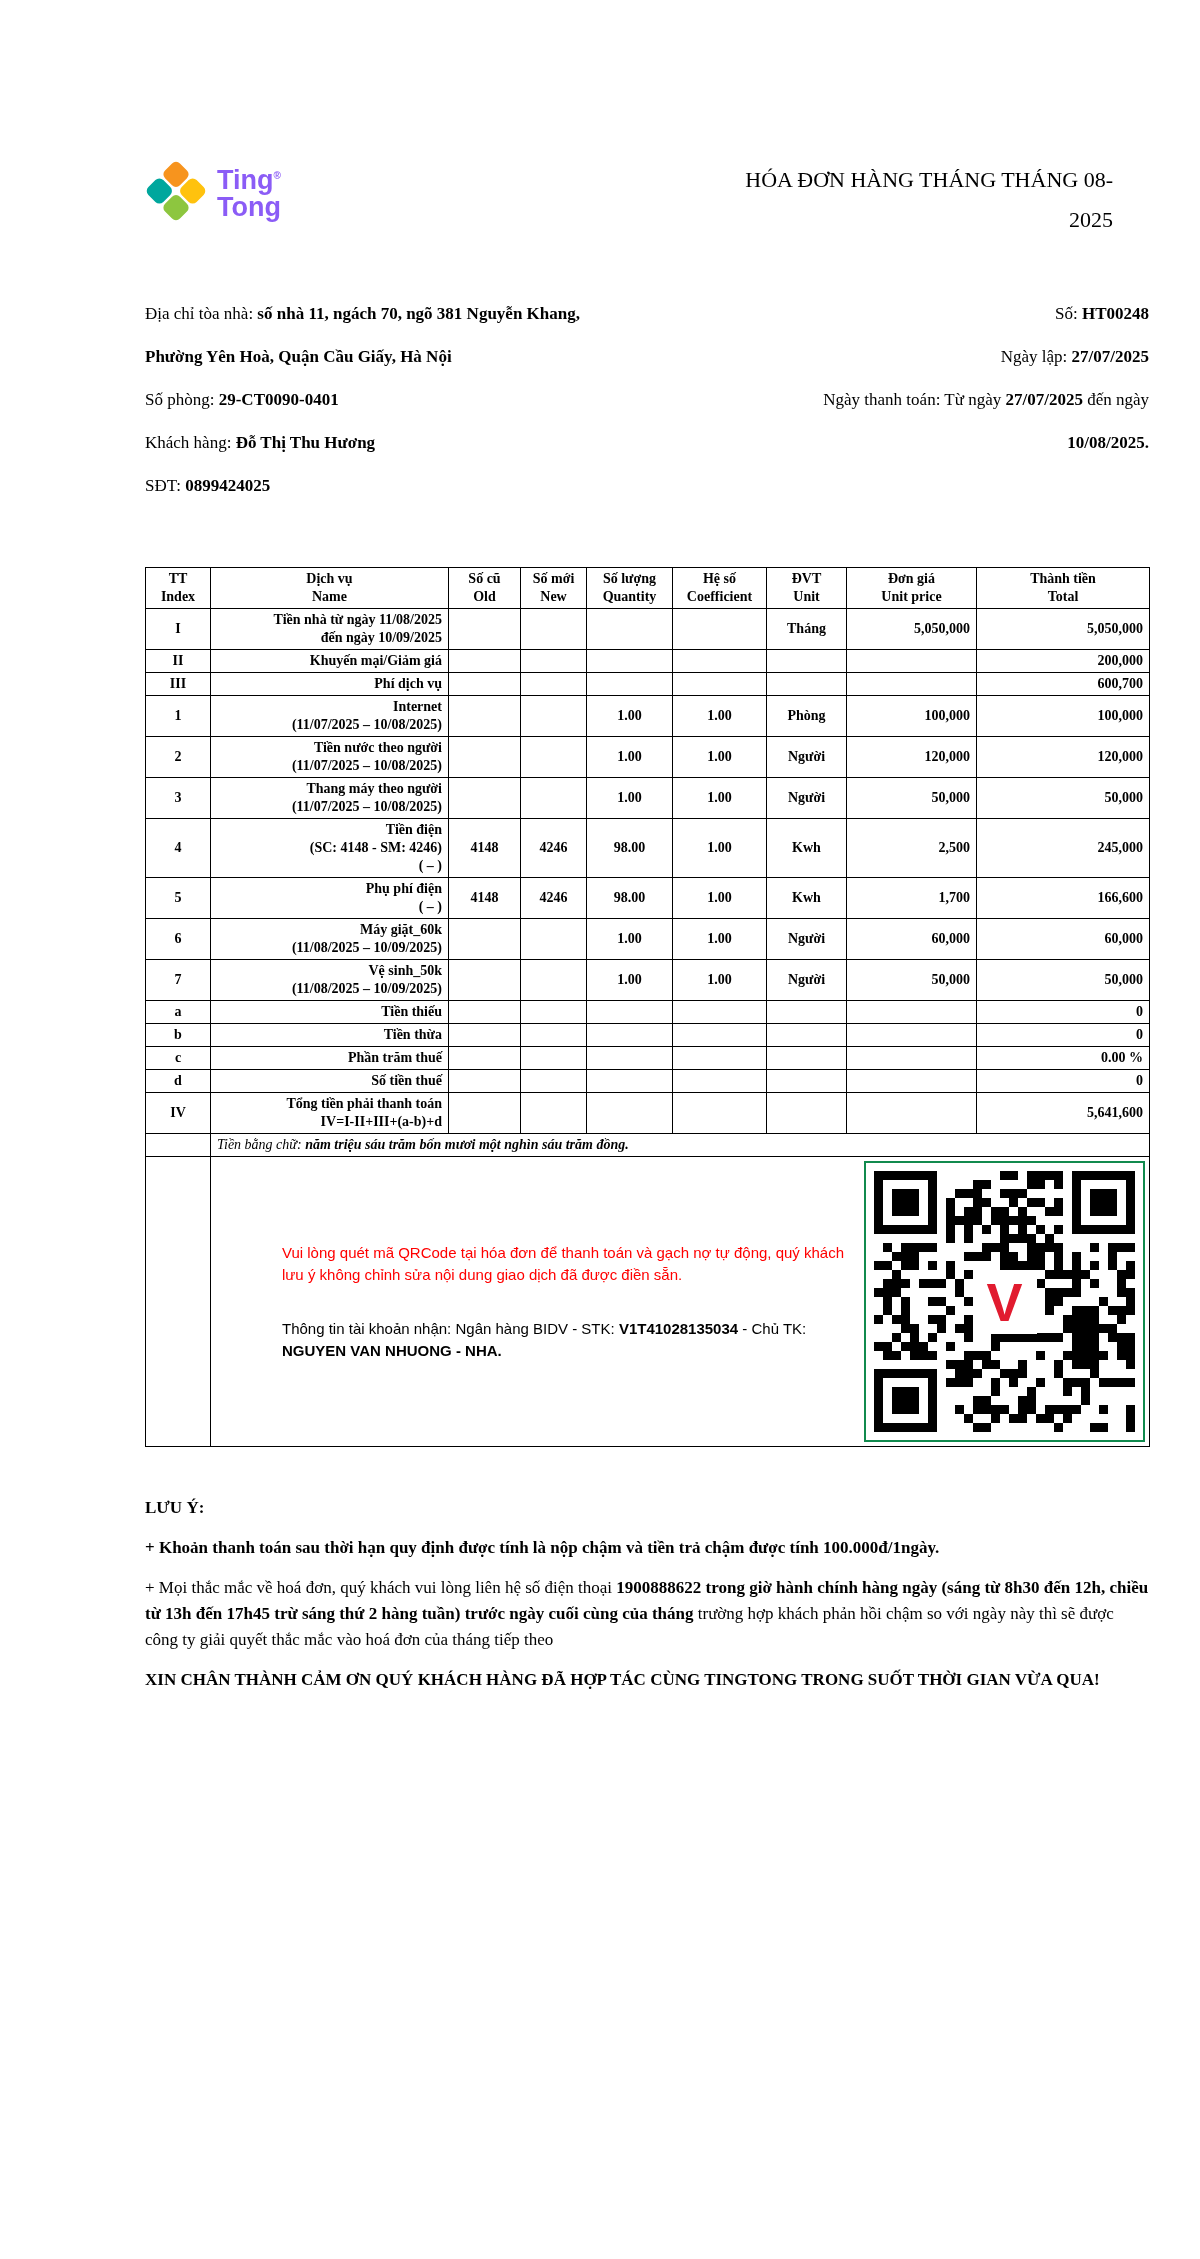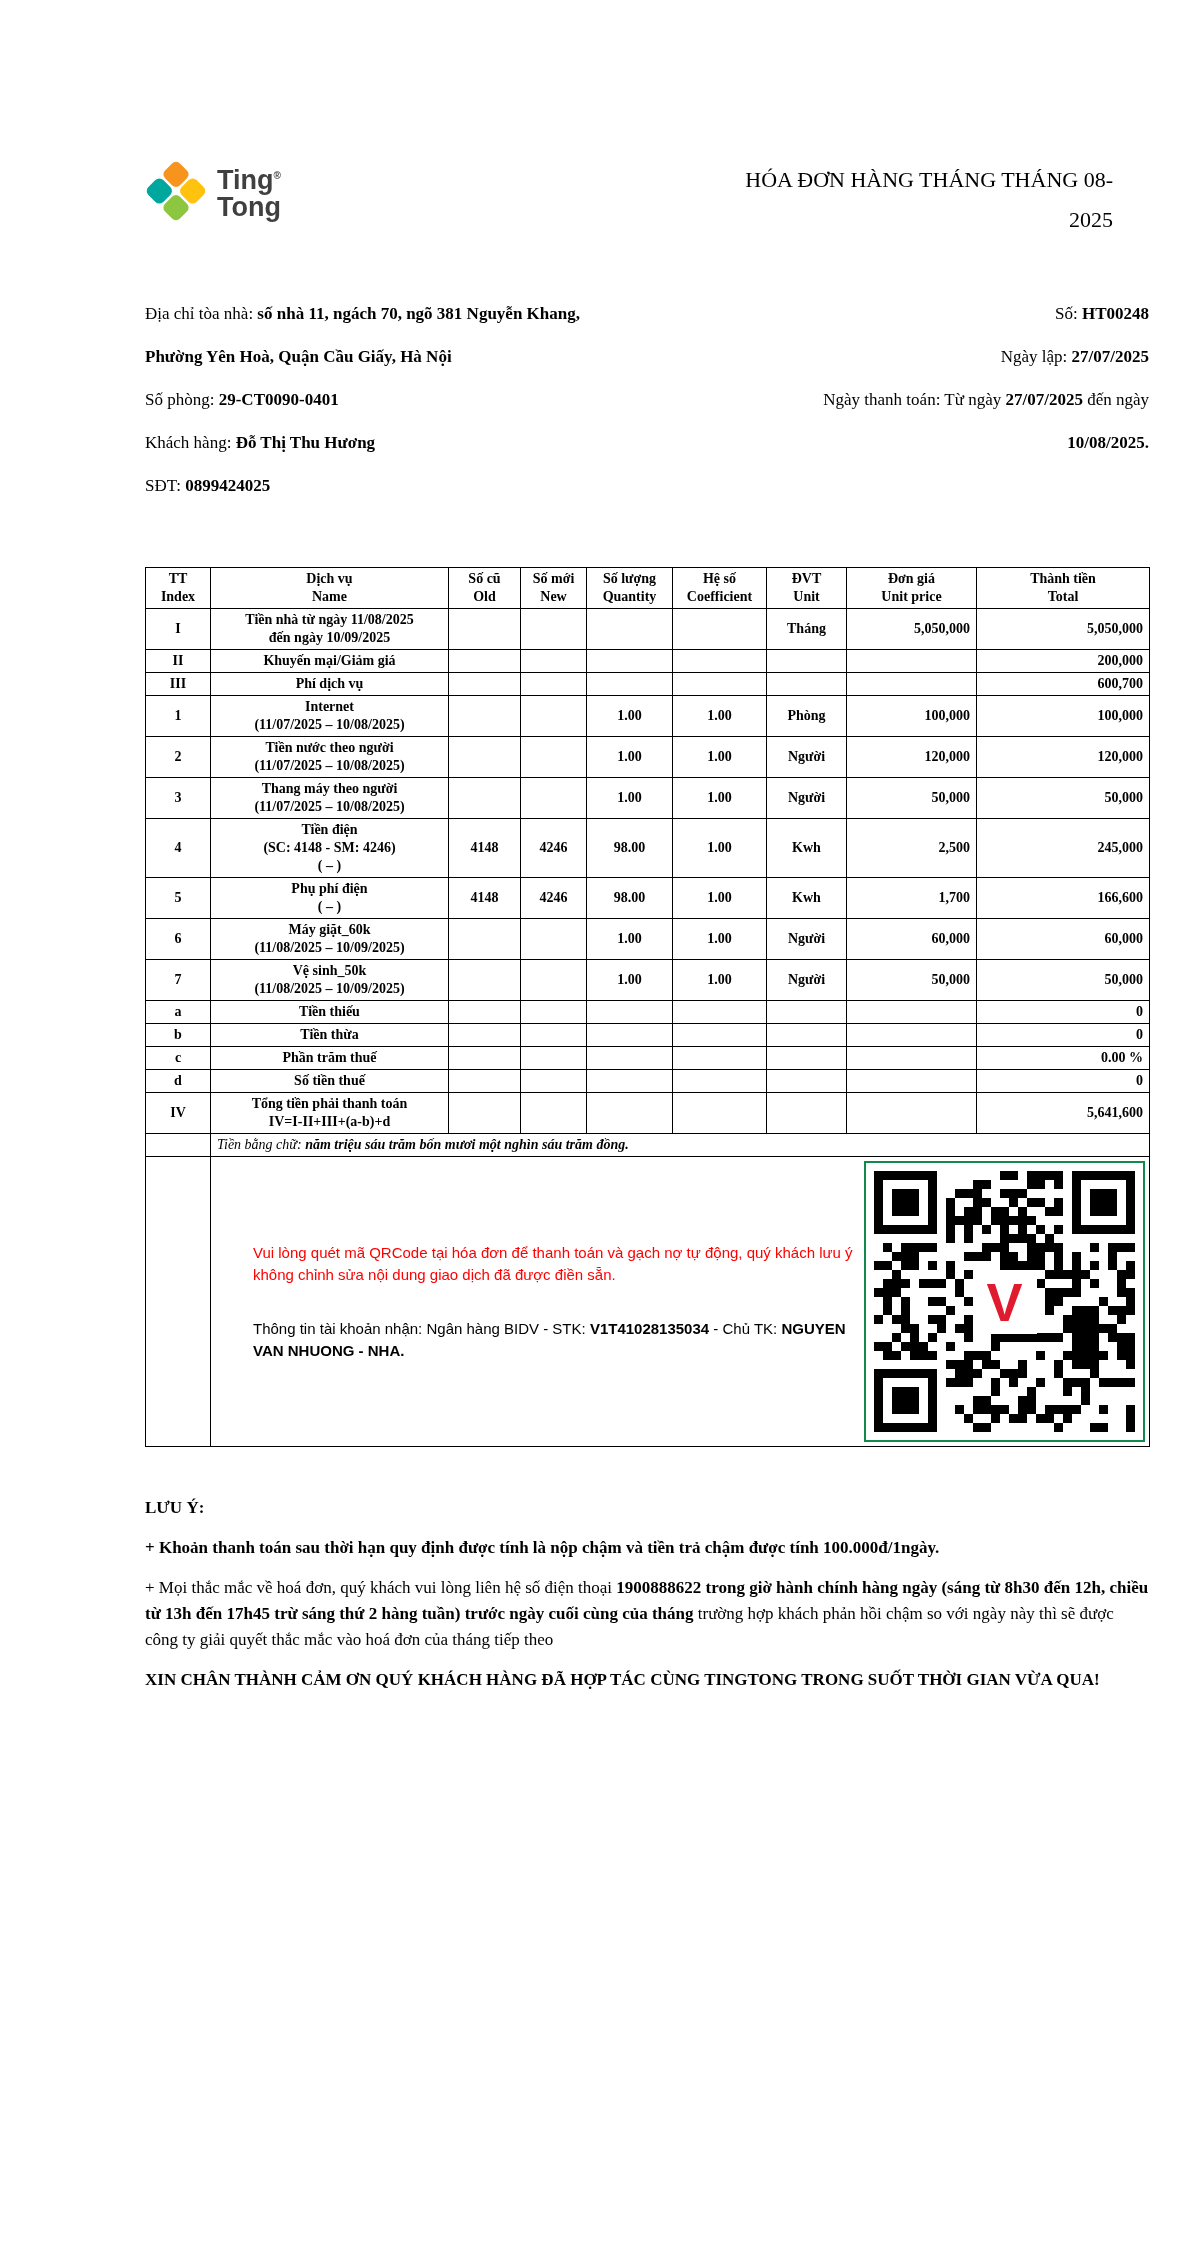--- a/index.html
+++ b/index.html
@@ -4,45 +4,45 @@
 <style>
   * { margin:0; padding:0; box-sizing:border-box; }
   html,body { background:#ffffff; }
   body { font-family:"Liberation Serif", serif; color:#000; }
   .doc { width:1200px; height:2259px; background:#fff; overflow:hidden; }
   .content { padding:160px 51px 0 145px; }
 
   
   .header { display:flex; justify-content:space-between; align-items:flex-start; }
   .logo { display:flex; align-items:center; gap:10px; }
-  .logo-text { font-family:"Liberation Sans", sans-serif; font-weight:bold; font-size:27px; line-height:27px; color:#404040; }
+  .logo-text { font-family:"Liberation Sans", sans-serif; font-weight:bold; font-size:27px; line-height:27px; color:#8b5cf6; }
   .logo-text .reg { font-size:10px; vertical-align:super; }
   .title { width:410px; margin-right:36px; font-size:22px; font-weight:normal; text-align:right; line-height:40px; }
 
   
   .info { display:flex; justify-content:space-between; margin-top:52px; }
   .info p { line-height:43px; font-size:17px; }
   .info-left { width:490px; }
   .info-right { width:390px; text-align:right; }
   b { font-weight:bold; }
 
   
   table { width:100%; margin-top:60px; border-collapse:collapse; table-layout:fixed;
           font-size:14px; font-weight:bold; }
   th, td { border:1px solid #000; padding:2px 6px; line-height:18px; vertical-align:middle; }
   thead th { text-align:center; vertical-align:top; padding:2px 2px; }
   td.ta-c { text-align:center; }
   td.ta-r { text-align:right; }
-  td.ta-l { text-align:center; }
+  td.ta-l { text-align:right; }
   td.c-name { vertical-align:top; }
   .words-row td { font-style:italic; font-weight:normal; }
   .words-row .w-val { font-weight:bold; }
 
   
-  .qr-row td { vertical-align:top; }
+  .qr-row td { vertical-align:top;padding-left:29px; }
   .qr-main { height:290px; padding:4px 4px 4px 0; }
   .qr-flex { display:flex; align-items:center; justify-content:space-between; height:100%; }
   .qr-text { width:600px; margin-left:42px; font-family:"Liberation Sans", sans-serif; font-weight:normal; }
   .qr-text .notice { color:#FF0000; font-size:15px; line-height:22px; }
   .qr-text .account { font-size:15px; line-height:22px; margin-top:32px; }
   .qr-box { position:relative; width:281px; height:281px; border:2px solid #118A4E; padding:8px; background:#fff; flex:0 0 auto; }
   .qr-box svg { display:block; }
   .qr-logo { position:absolute; left:50%; top:50%; transform:translate(-50%,-50%);
              width:64px; height:64px; background:#fff; display:flex; align-items:center; justify-content:center;
              font-family:"Liberation Sans", sans-serif; font-weight:bold; font-size:54px; color:#E11B2F; }

